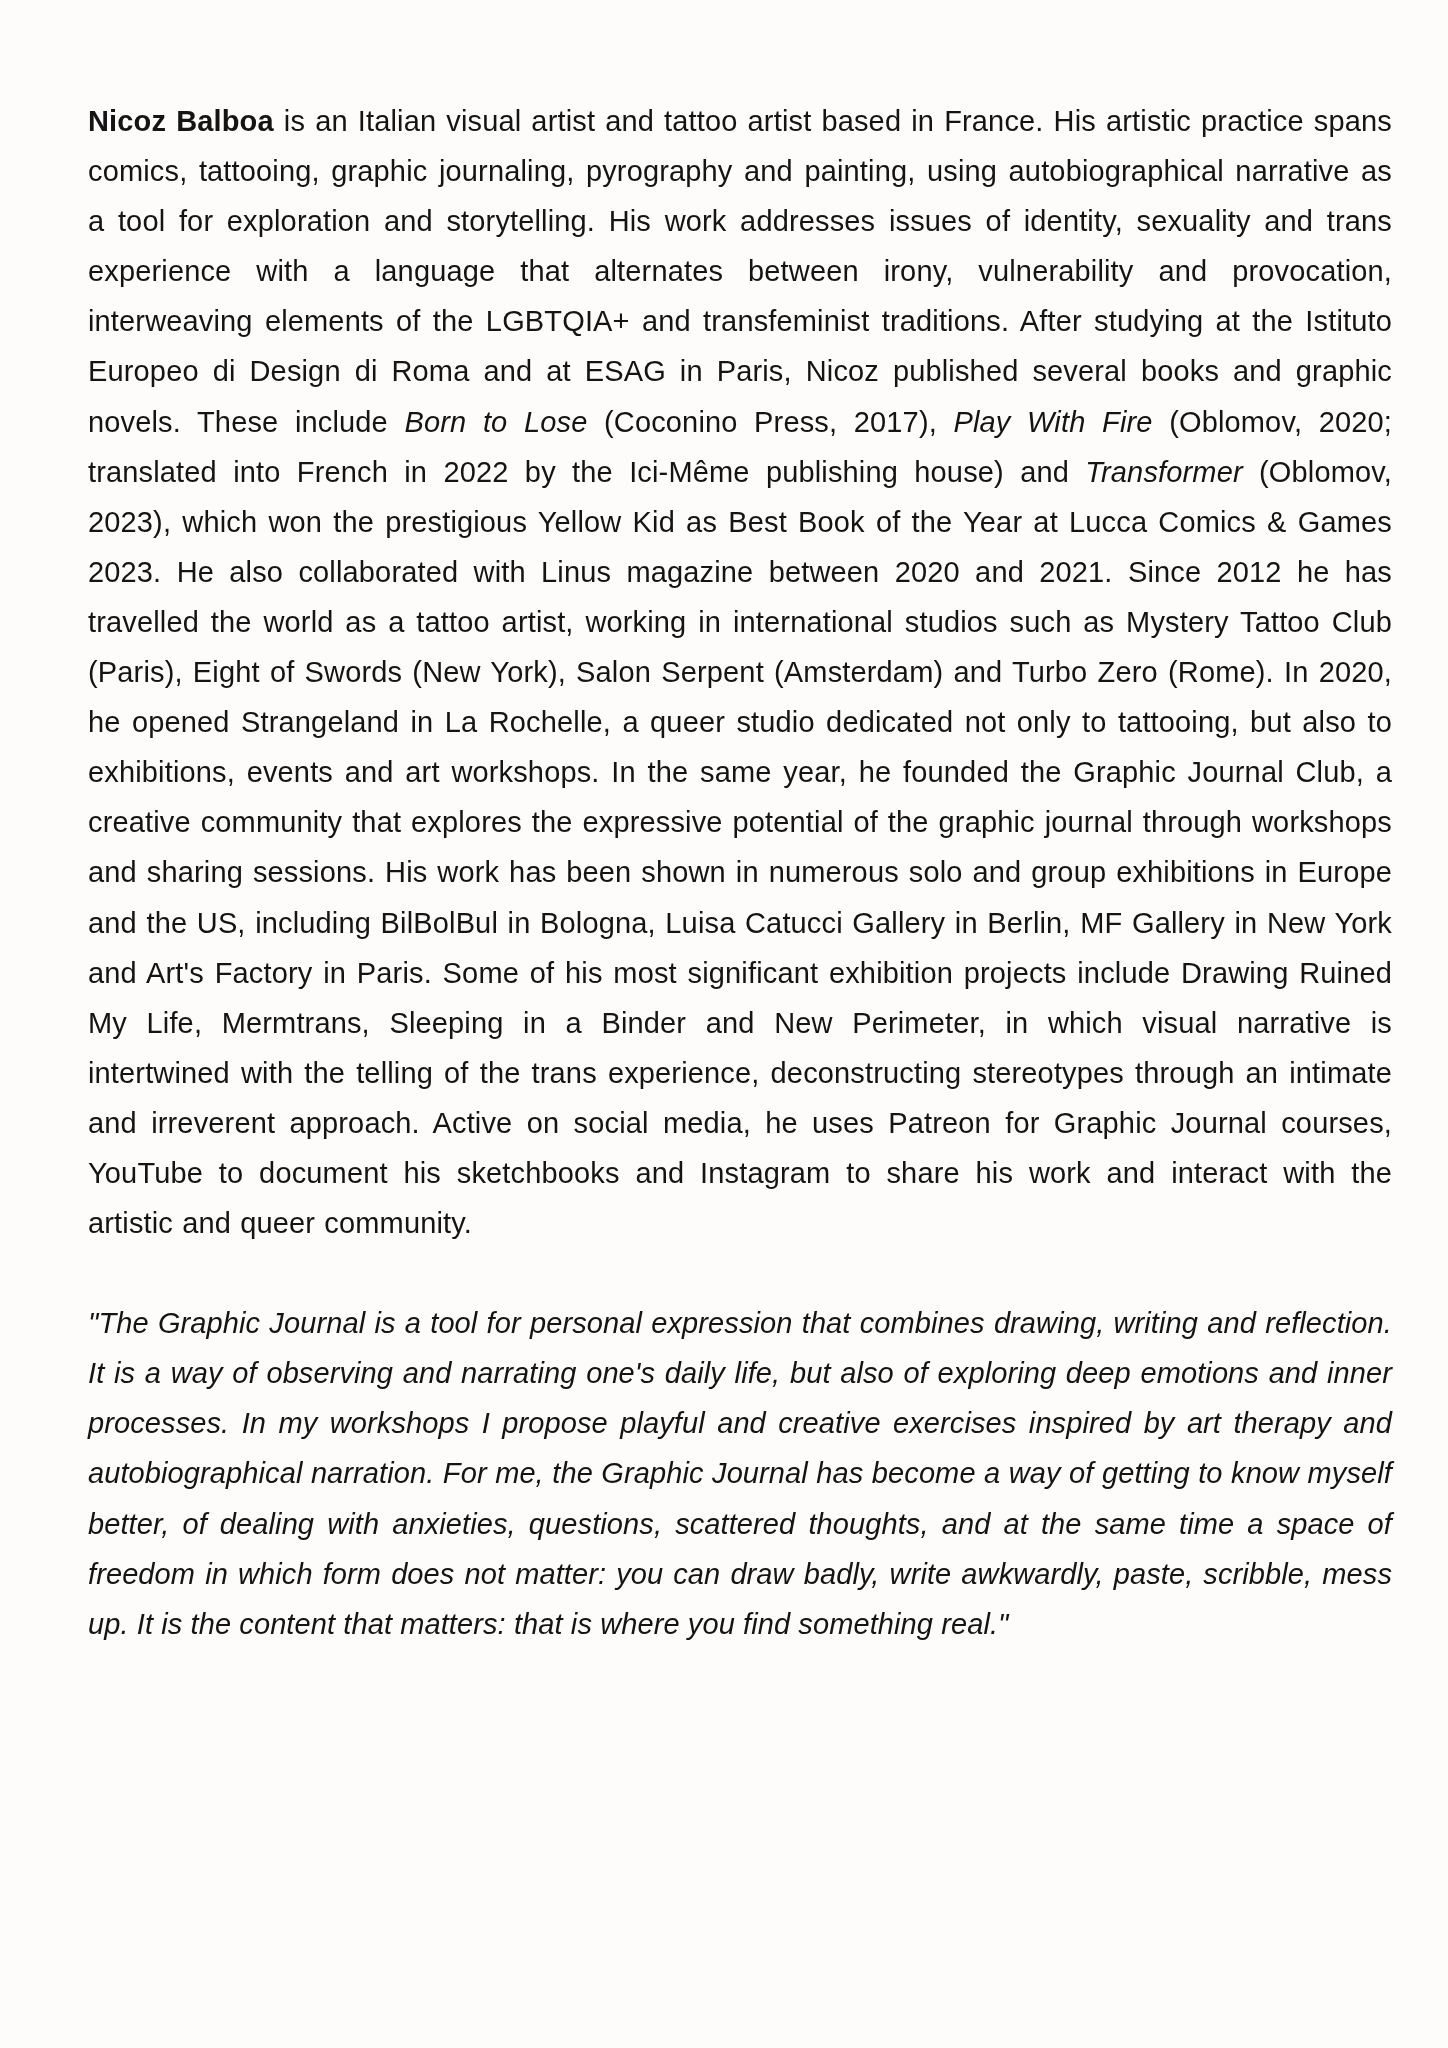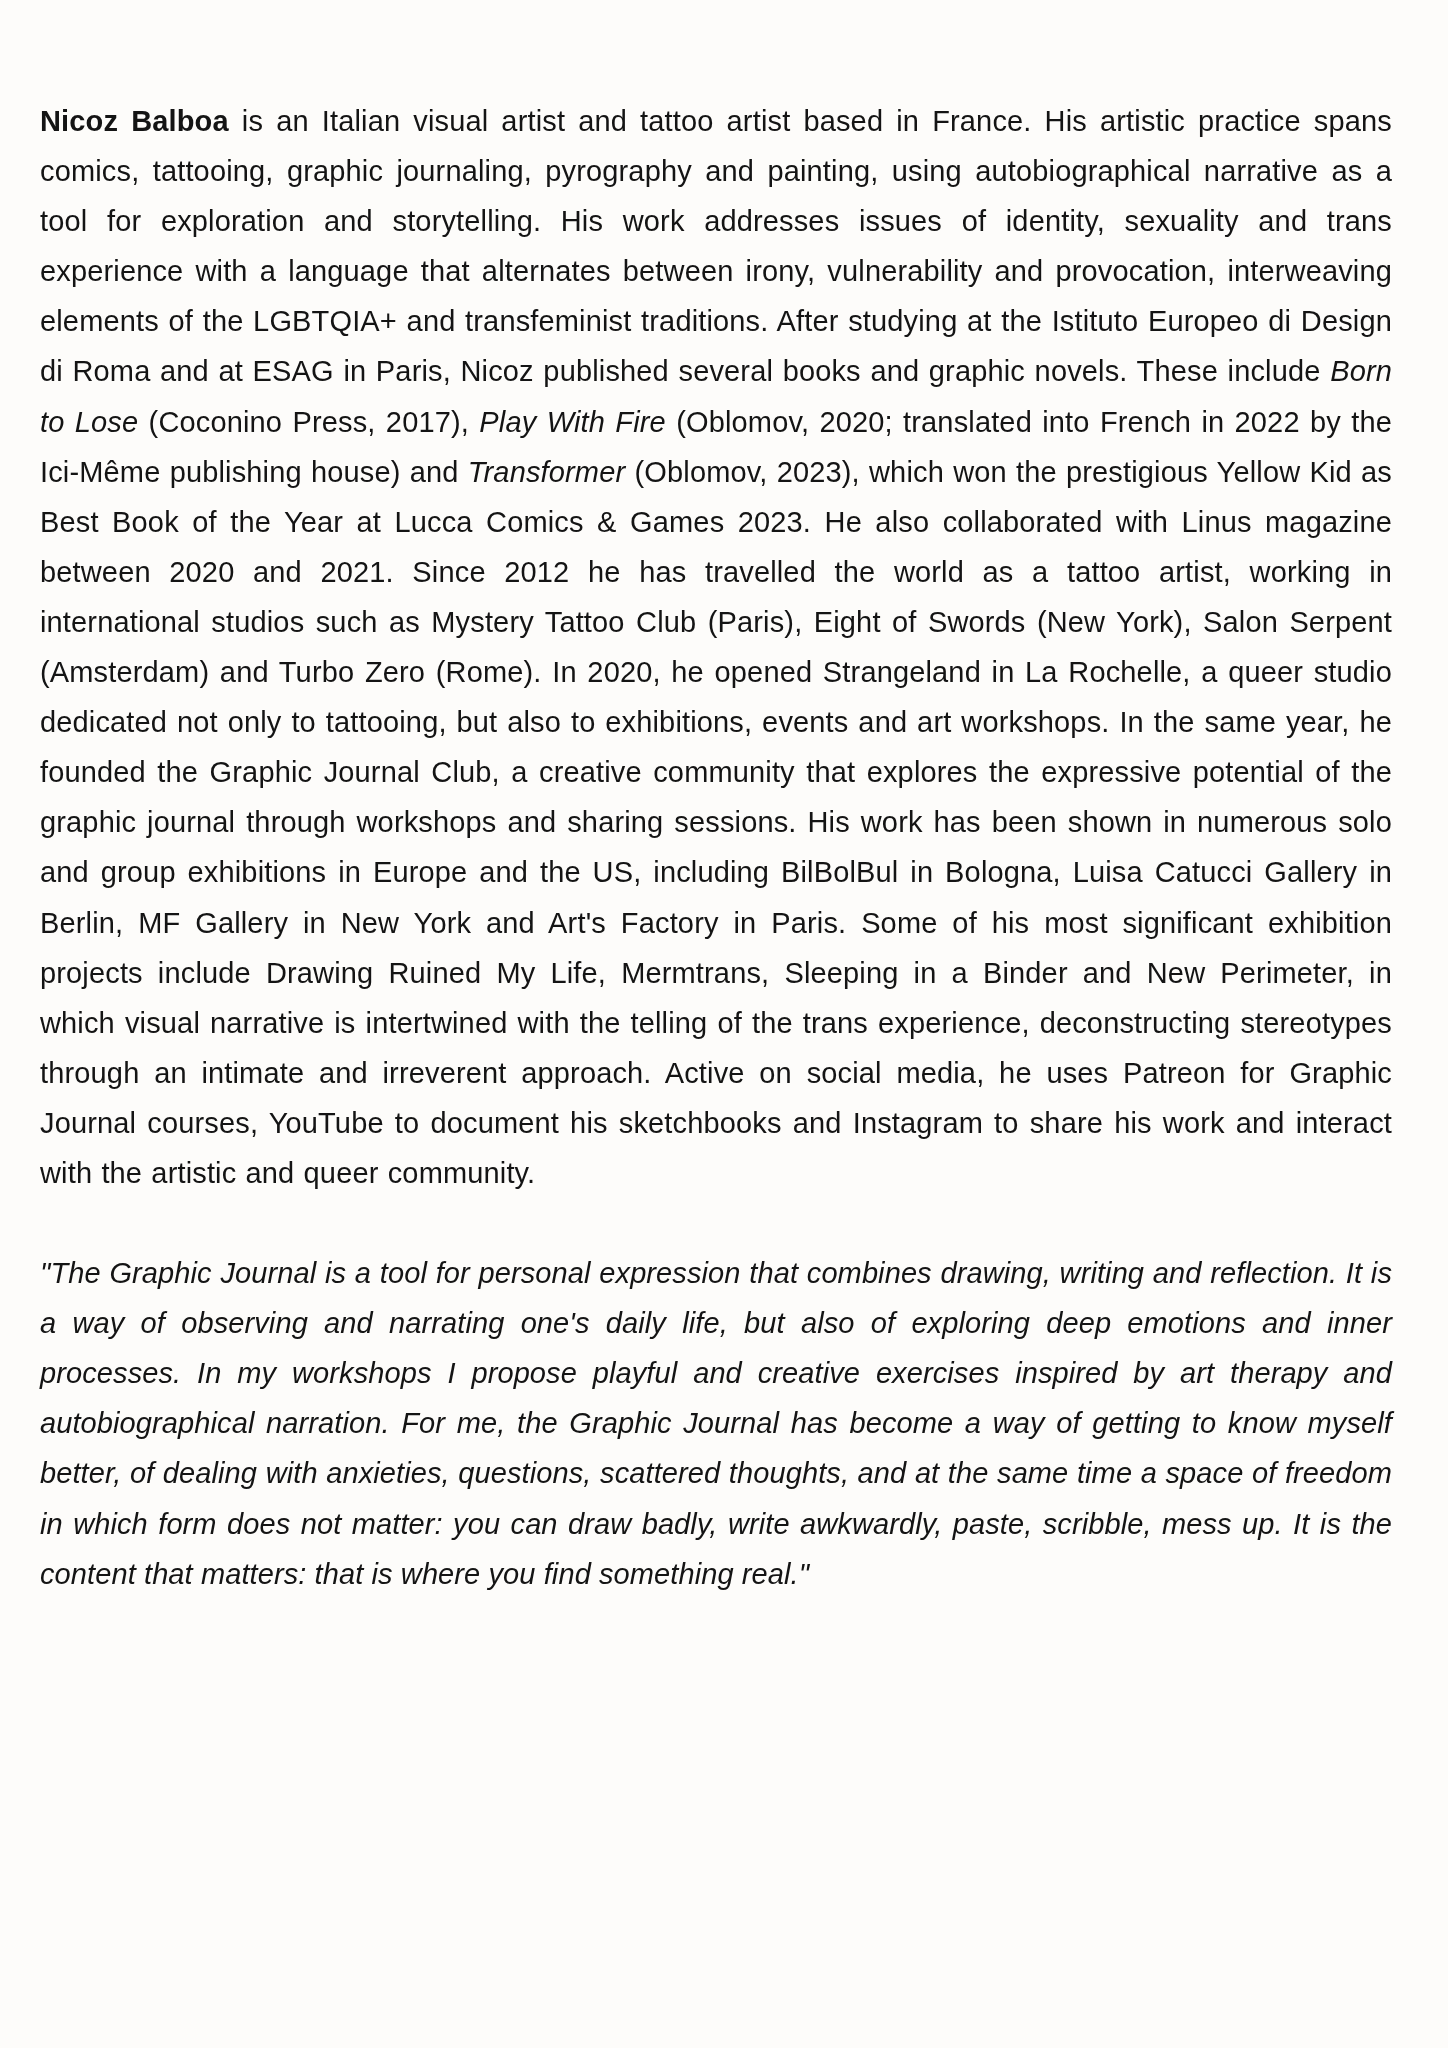--- a/index.html
+++ b/index.html
@@ -12,21 +12,21 @@
       background: #fdfcfa;
       color: #141414;
       font-family: "Liberation Sans", "DejaVu Sans", sans-serif;
       overflow: hidden;
     }
     .page {
       position: relative;
       width: 1448px;
       height: 2048px;
       box-sizing: border-box;
-      padding: 96px 56px 0 40px;
+      padding: 96px 56px 0 88px;
     }
     .bio {
       margin: 0;
       font-size: 29px;
       line-height: 50.1px;
       text-align: justify;
       letter-spacing: 0.15px;
       word-spacing: 1px;
     }
     .bio .name {

